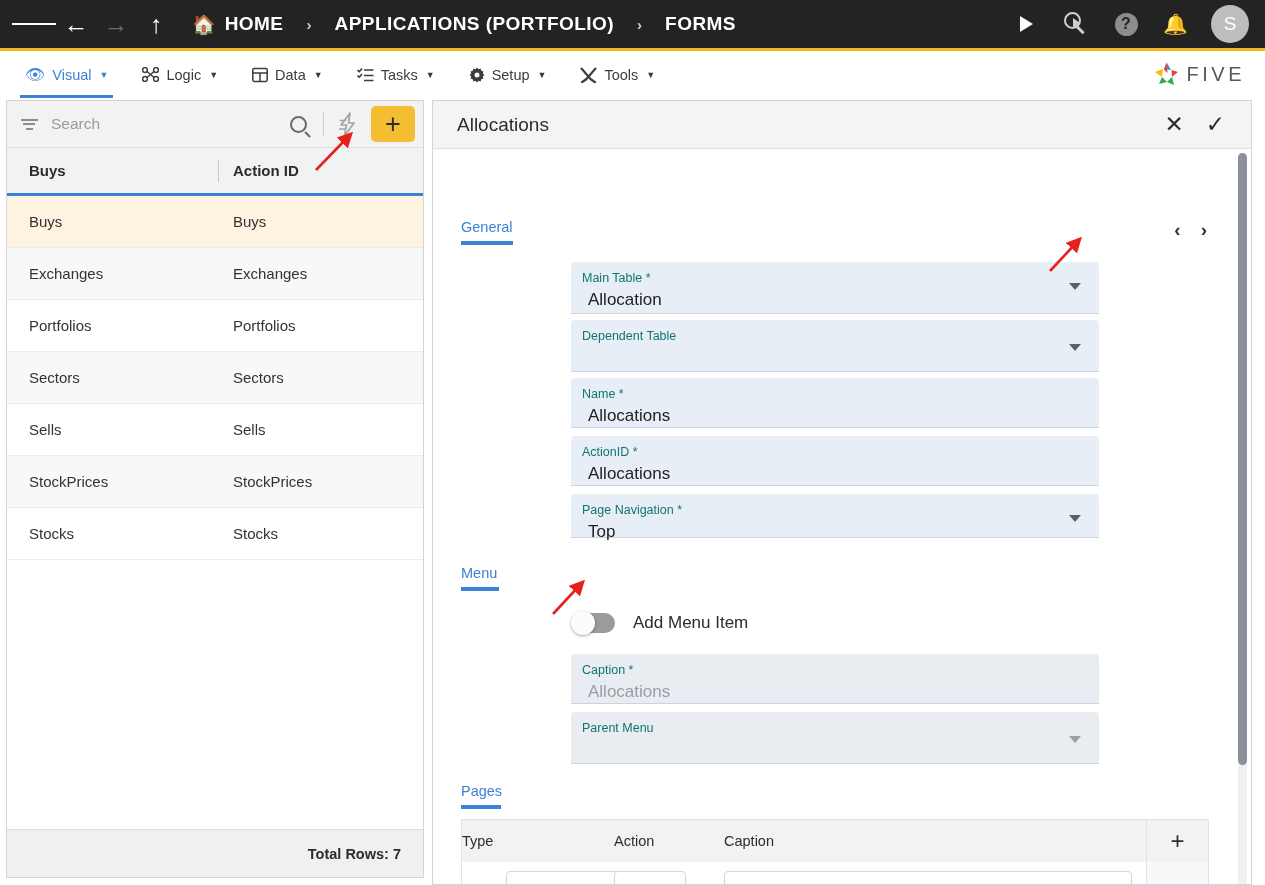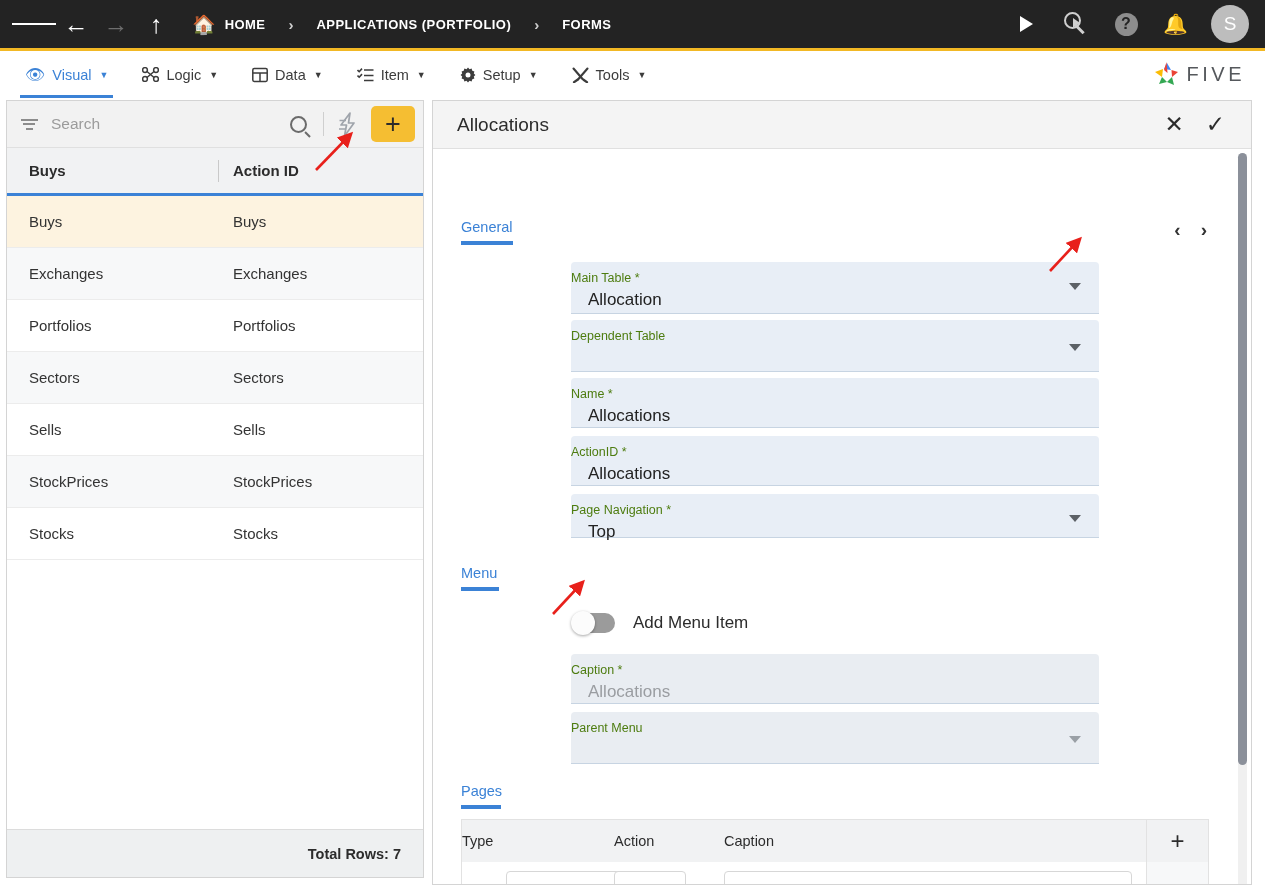--- a/index.html
+++ b/index.html
@@ -20,21 +20,21 @@
     display:flex; align-items:center; justify-content:center;
     color:#ffffff; flex:none;
   }
   .tb-icon.dim { color:#6e6e6e; }
   .hamburger { width:44px; height:48px; margin-left:12px; }
   .hamburger i { display:block; width:22px; height:2.6px; background:#fff; margin:3.3px 0; }
   .navarrow { width:40px; height:48px; font-size:25px; line-height:1; }
   .crumb-home { display:flex; align-items:center; gap:9px; margin-left:16px; }
   .home-ico { font-size:19px; color:#fff; }
   .crumb {
-    color:#ffffff; font-size:13px; letter-spacing:.45px; font-weight:600;
+    color:#ffffff; font-size:19px; letter-spacing:.45px; font-weight:600;
     white-space:nowrap;
   }
   .crumb-sep { color:#cfcfcf; font-size:15px; margin:0 14px; font-weight:600; }
   .tb-right { margin-left:auto; display:flex; align-items:center; gap:4px; padding-right:16px; }
   .tb-btn {
     width:46px; height:48px; display:flex; align-items:center; justify-content:center;
     color:#ffffff;
   }
   .play-tri {
     width:0; height:0; border-left:13px solid #ffffff;
@@ -169,21 +169,21 @@
     position:absolute; left:0; top:22px; width:52px; height:3.5px; background:#3B82D6;
   }
   .pager { position:absolute; right:44px; top:70px; display:flex; gap:20px; }
   .pager span { font-size:19px; color:#333; font-weight:700; }
 
   .field {
     position:absolute; left:138px; width:528px; background:#e8eef6;
     border-radius:4px 4px 0 0; border-bottom:1px solid #c7d4e2;
   }
   .field .flabel {
-    position:absolute; left:0; top:9px; font-size:12.5px; color:#4d7c0f;
+    position:absolute; left:11px; top:9px; font-size:12.5px; color:#0f766e;
   }
   .field .fvalue {
     position:absolute; left:17px; top:28px; font-size:17px; color:#222;
   }
   .field.disabled { background:#e9edf2; }
   .field.disabled .fvalue { color:#9a9da1; }
   .field .dd-caret {
     position:absolute; right:18px; width:0; height:0;
     border-left:6.5px solid transparent; border-right:6.5px solid transparent;
     border-top:7.5px solid #5c6166;
@@ -326,21 +326,21 @@
       <span class="caret">▼</span>
     </div>
     <div class="menu-item">
       <span class="mi-ico">
         <svg width="17" height="15" viewBox="0 0 17 15">
             <path d="M0.5 3 L2.2 4.7 L5 1.6" fill="none" stroke="#3c3c3c" stroke-width="1.6"></path>
             <path d="M0.5 8.5 L2.2 10.2 L5 7.1" fill="none" stroke="#3c3c3c" stroke-width="1.6"></path>
             <path d="M7 3 H16.5 M7 8.5 H16.5 M7 13.5 H16.5" stroke="#3c3c3c" stroke-width="1.6"></path>
           </svg>
       </span>
-      <span>Item</span>
+      <span>Tasks</span>
       <span class="caret">▼</span>
     </div>
     <div class="menu-item">
       <span class="mi-ico">
         <svg width="16" height="16" viewBox="0 0 16 16">
             <path d="M8 0.6 L9.5 2.2 L11.6 1.6 L12.3 3.7 L14.4 4.4 L13.8 6.5 L15.4 8 L13.8 9.5 L14.4 11.6 L12.3 12.3 L11.6 14.4 L9.5 13.8 L8 15.4 L6.5 13.8 L4.4 14.4 L3.7 12.3 L1.6 11.6 L2.2 9.5 L0.6 8 L2.2 6.5 L1.6 4.4 L3.7 3.7 L4.4 1.6 L6.5 2.2 Z" fill="#3c3c3c"></path>
             <circle cx="8" cy="8" r="2.5" fill="#ffffff"></circle>
           </svg>
       </span>
       <span>Setup</span>

